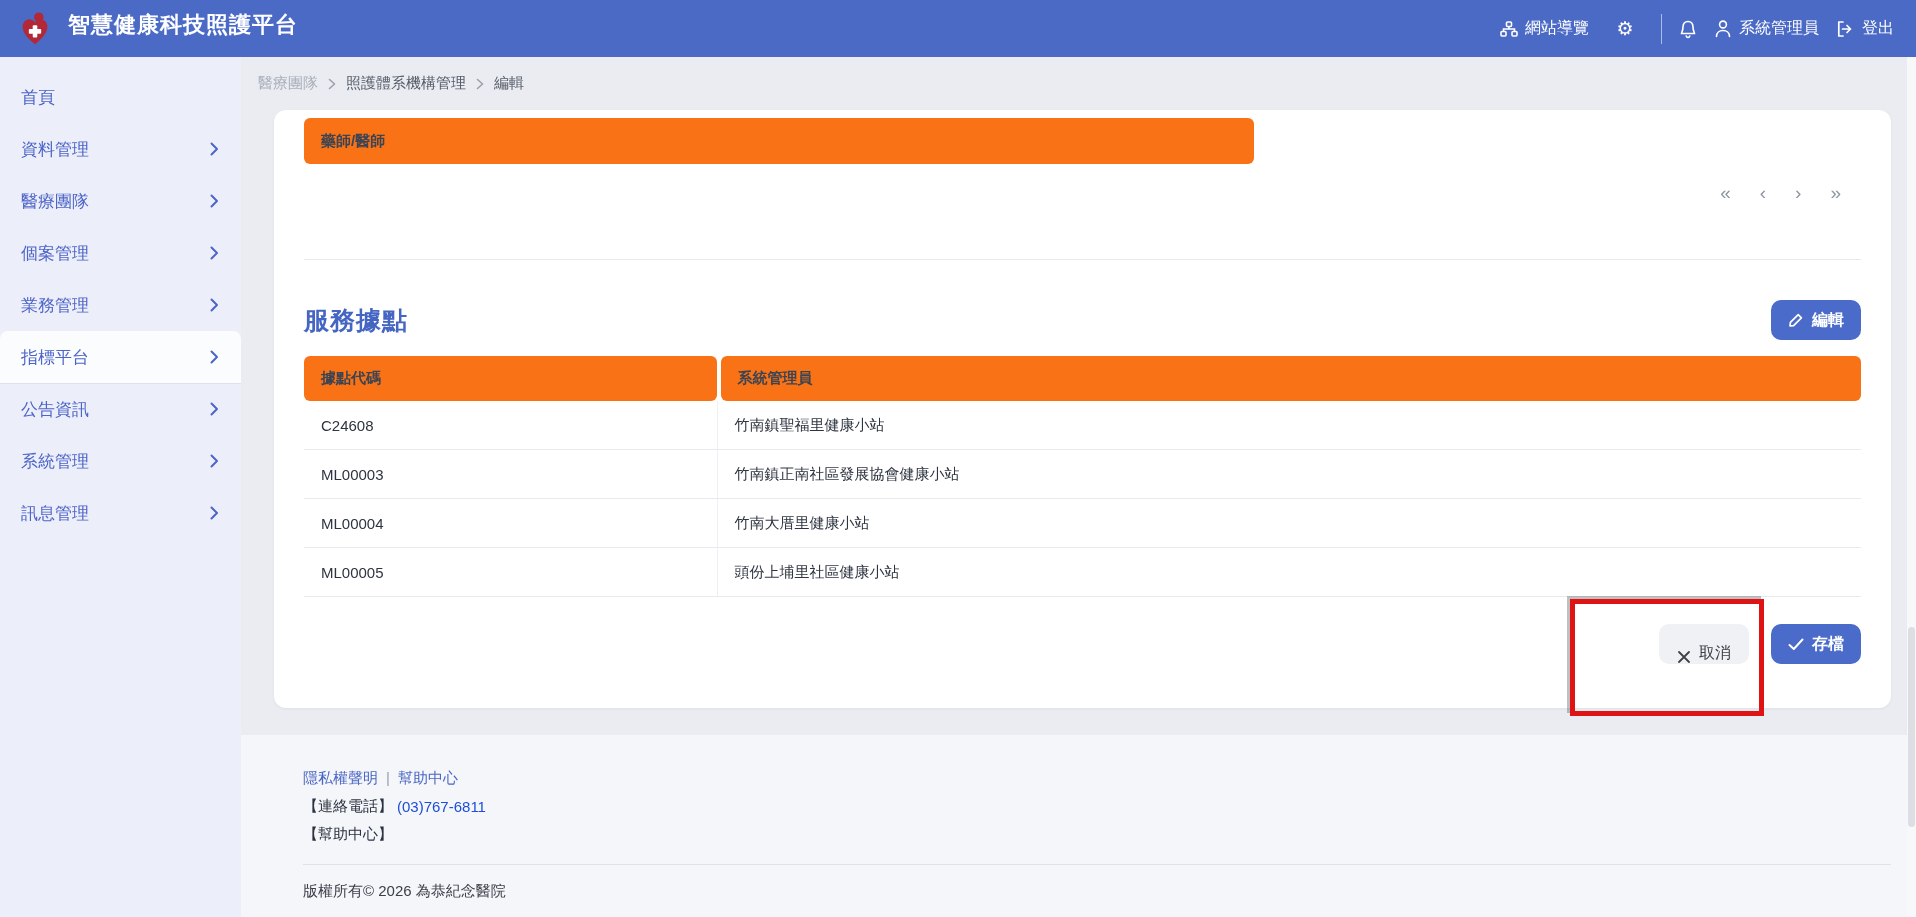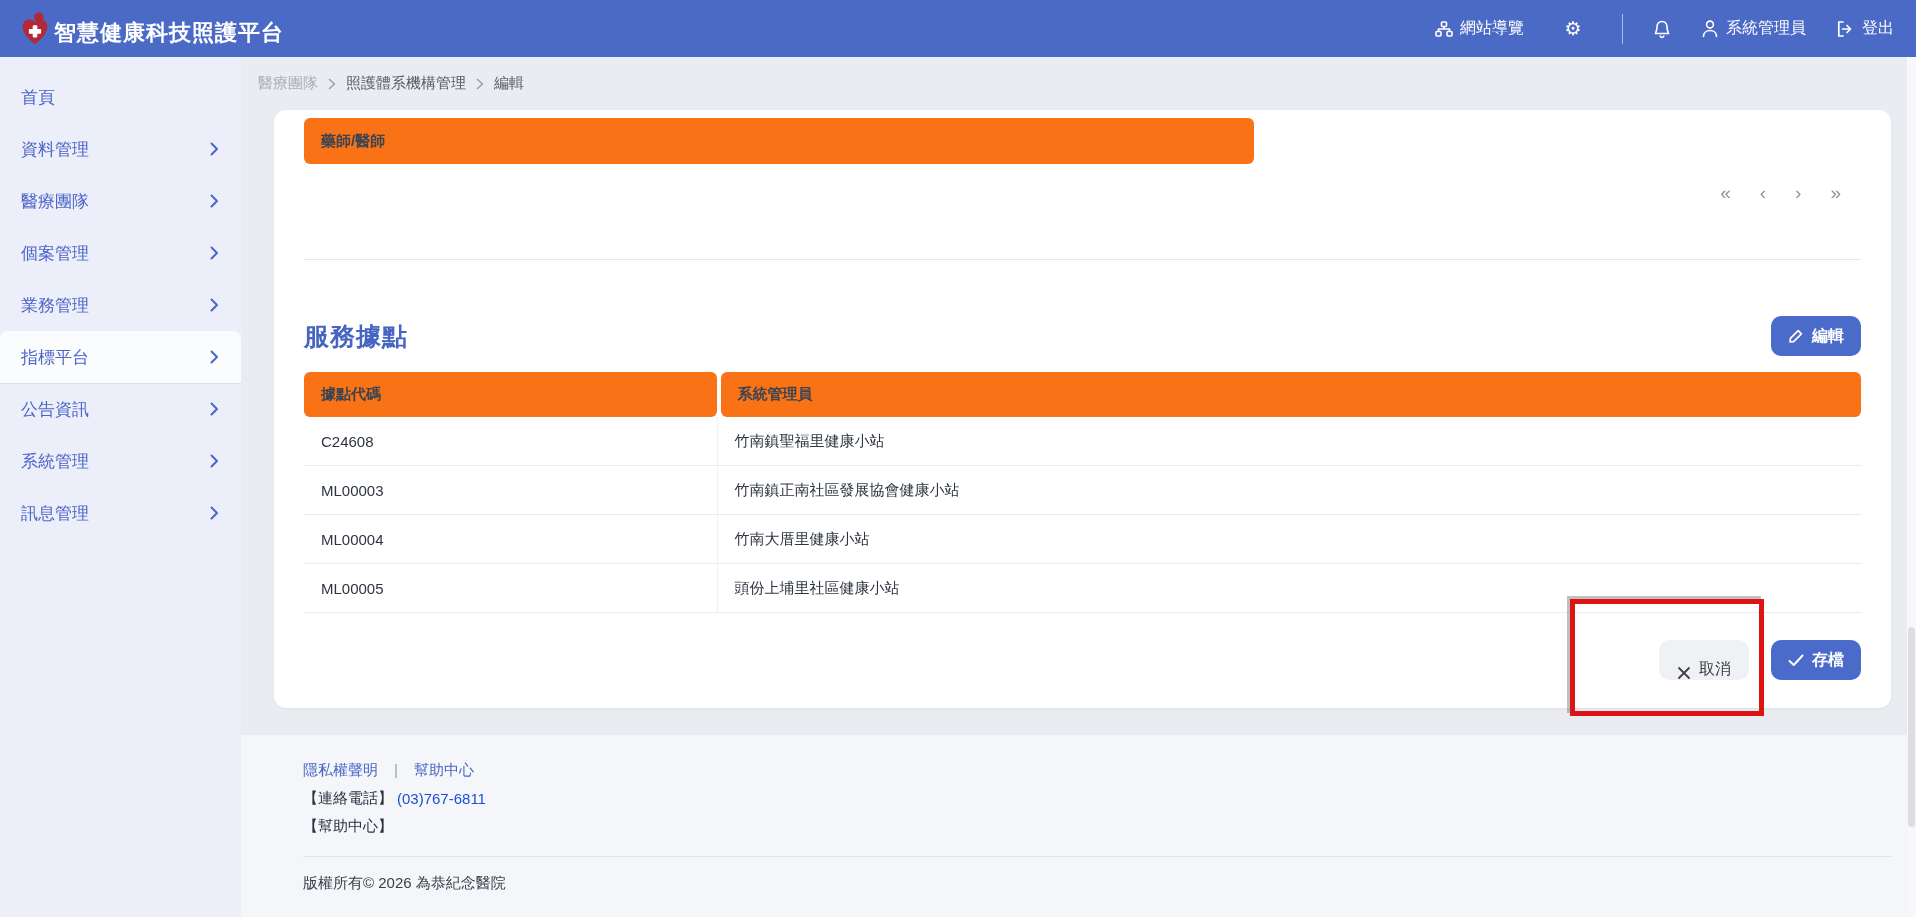--- a/index.html
+++ b/index.html
@@ -7,23 +7,23 @@
   body {
     font-family:"Liberation Sans","DejaVu Sans",sans-serif;
     background:#eaecf2; color:#2e3440; position:relative;
   }
 
   
   .topbar {
     height:57px; background:#4b6ac6; display:flex; align-items:center;
     justify-content:space-between; padding:0 22px 0 16px; color:#fff;
   }
-  .brand { display:flex; align-items:flex-end; }
+  .brand { display:flex; align-items:flex-start; gap:14px; }
   .brand-title { font-size:22px; font-weight:bold; letter-spacing:1px; }
-  .topnav { display:flex; align-items:center; gap:30px; font-size:16px; }
+  .topnav { display:flex; align-items:center; gap:17px; font-size:16px; }
   .topnav-item { display:flex; align-items:center; gap:7px; cursor:pointer; background:none; border:none; color:#fff; font-size:16px; font-family:inherit; }
   .gear-btn {
     width:38px; height:38px; border-radius:11px; display:flex; align-items:center; justify-content:center;
     background:#4b6ac6; border:2px solid transparent; cursor:pointer;
     background-clip:padding-box; position:relative;
   }
   .gear-btn::before {
     content:""; position:absolute; inset:-2px; border-radius:11px; padding:2px; z-index:-1;
     background:linear-gradient(160deg,#f7a6c6 0%,#c9a6f0 35%,#9fd8a8 75%,#f3e27a 100%);
   }
@@ -62,21 +62,21 @@
     color:#3c4453; font-weight:bold; font-size:15px; border-radius:6px;
   }
   .t1-c1 { width:61%; } .t1-c2 { flex:1; }
   .t2-c1 { width:26.5%; } .t2-c2 { flex:1; }
 
   .pagination { display:flex; justify-content:flex-end; gap:29px; margin-top:16px; height:24px; align-items:center; padding-right:20px; }
   .pg-btn { background:none; border:none; color:#8f95a0; font-size:19px; line-height:1; cursor:pointer; font-family:inherit; }
 
   .section-divider { border:none; border-top:1px solid #e7e9ee; margin-top:55px; }
 
-  .section-head { display:flex; align-items:center; justify-content:space-between; margin-top:54px; height:44px; }
+  .section-head { display:flex; align-items:center; justify-content:space-between; margin-top:38px; height:44px; }
   .section-title { color:#4565c2; font-size:25px; font-weight:bold; letter-spacing:1px; }
   .btn { display:inline-flex; align-items:center; gap:8px; border:none; cursor:pointer; font-family:inherit; font-size:16px; border-radius:10px; }
   .btn-blue { background:#4a6bc9; color:#fff; height:40px; padding:0 17px; font-weight:bold; }
   .btn-ghost { background:#f0f1f4; color:#3c4148; height:40px; padding:0 18px;align-items:flex-end; }
 
   .tbody .tr { display:flex; border-bottom:1px solid #e9eaef; height:49px; align-items:stretch; }
   .td { display:flex; align-items:center; padding-left:17px; font-size:15px; color:#2e3440; }
   .tbody .t2-c2 { border-left:1px solid #eff0f4; }
   .table2 { margin-top:14px; }
   .table2 .thead .th { height:45px; }
@@ -86,21 +86,21 @@
   
   .annotation {
     position:absolute; left:1570px; top:599px; width:194px; height:117px;
     border:5px solid #de1414; box-shadow:-3px -3px 0 rgba(115,115,115,0.45);
     pointer-events:none; z-index:20;
   }
 
   
   .filler { flex:1; }
   .pagefoot { background:#f5f6f9; height:182px; padding:26px 25px 0 62px; }
-  .foot-links { display:flex; gap:16px; font-size:15px; }
+  .foot-links { display:flex; gap:8px; font-size:15px;margin-top:8px; }
   .foot-link { color:#4a66c4; cursor:pointer; text-decoration:none; }
   .foot-sep { color:#9aa0aa; }
   .foot-line { margin-top:9px; font-size:15px; color:#2b3240; display:flex; align-items:center; gap:4px; }
   .foot-phone { color:#1d4ed8; cursor:pointer; text-decoration:none; }
   .foot-divider { border:none; border-top:1px solid #dfe2e8; margin-top:20px; }
   .copyright { margin-top:17px; font-size:15px; color:#3a3f48; }
 
   
   .scroll-track { position:absolute; right:0; top:57px; width:9px; height:860px; background:#f7f8fa; }
   .scroll-thumb { position:absolute; right:1px; top:570px; width:7px; height:200px; background:#dcdee3; border-radius:4px; }

